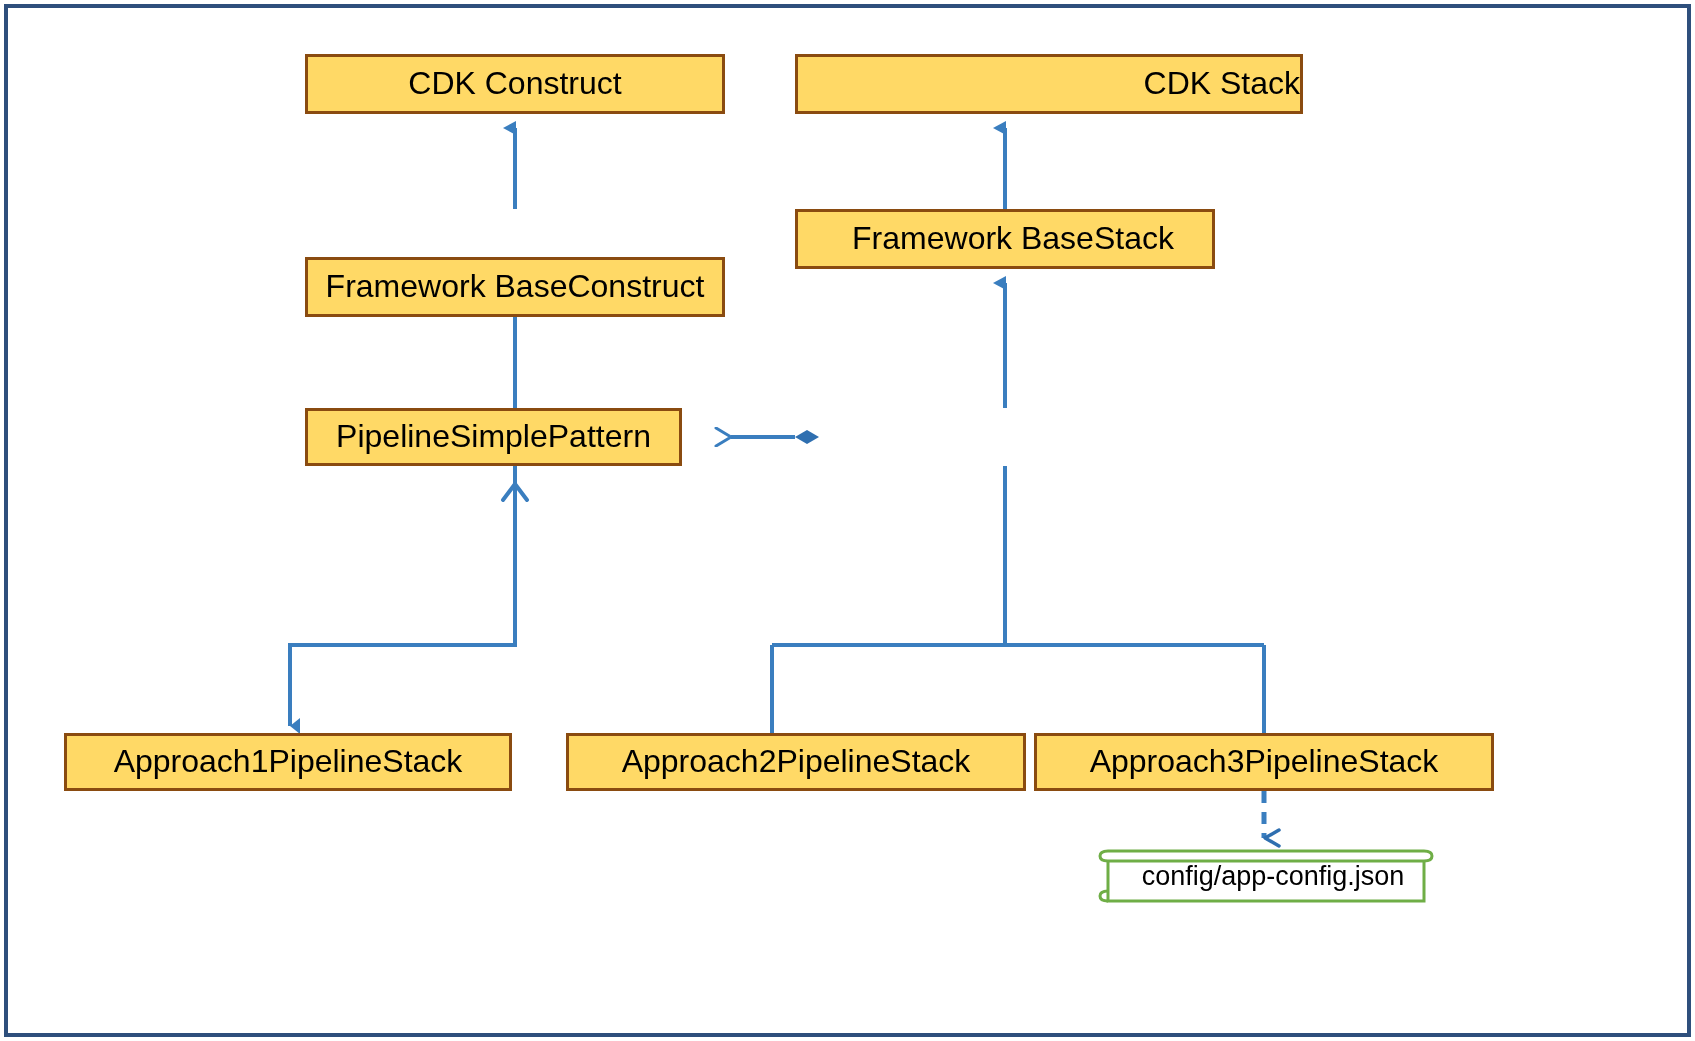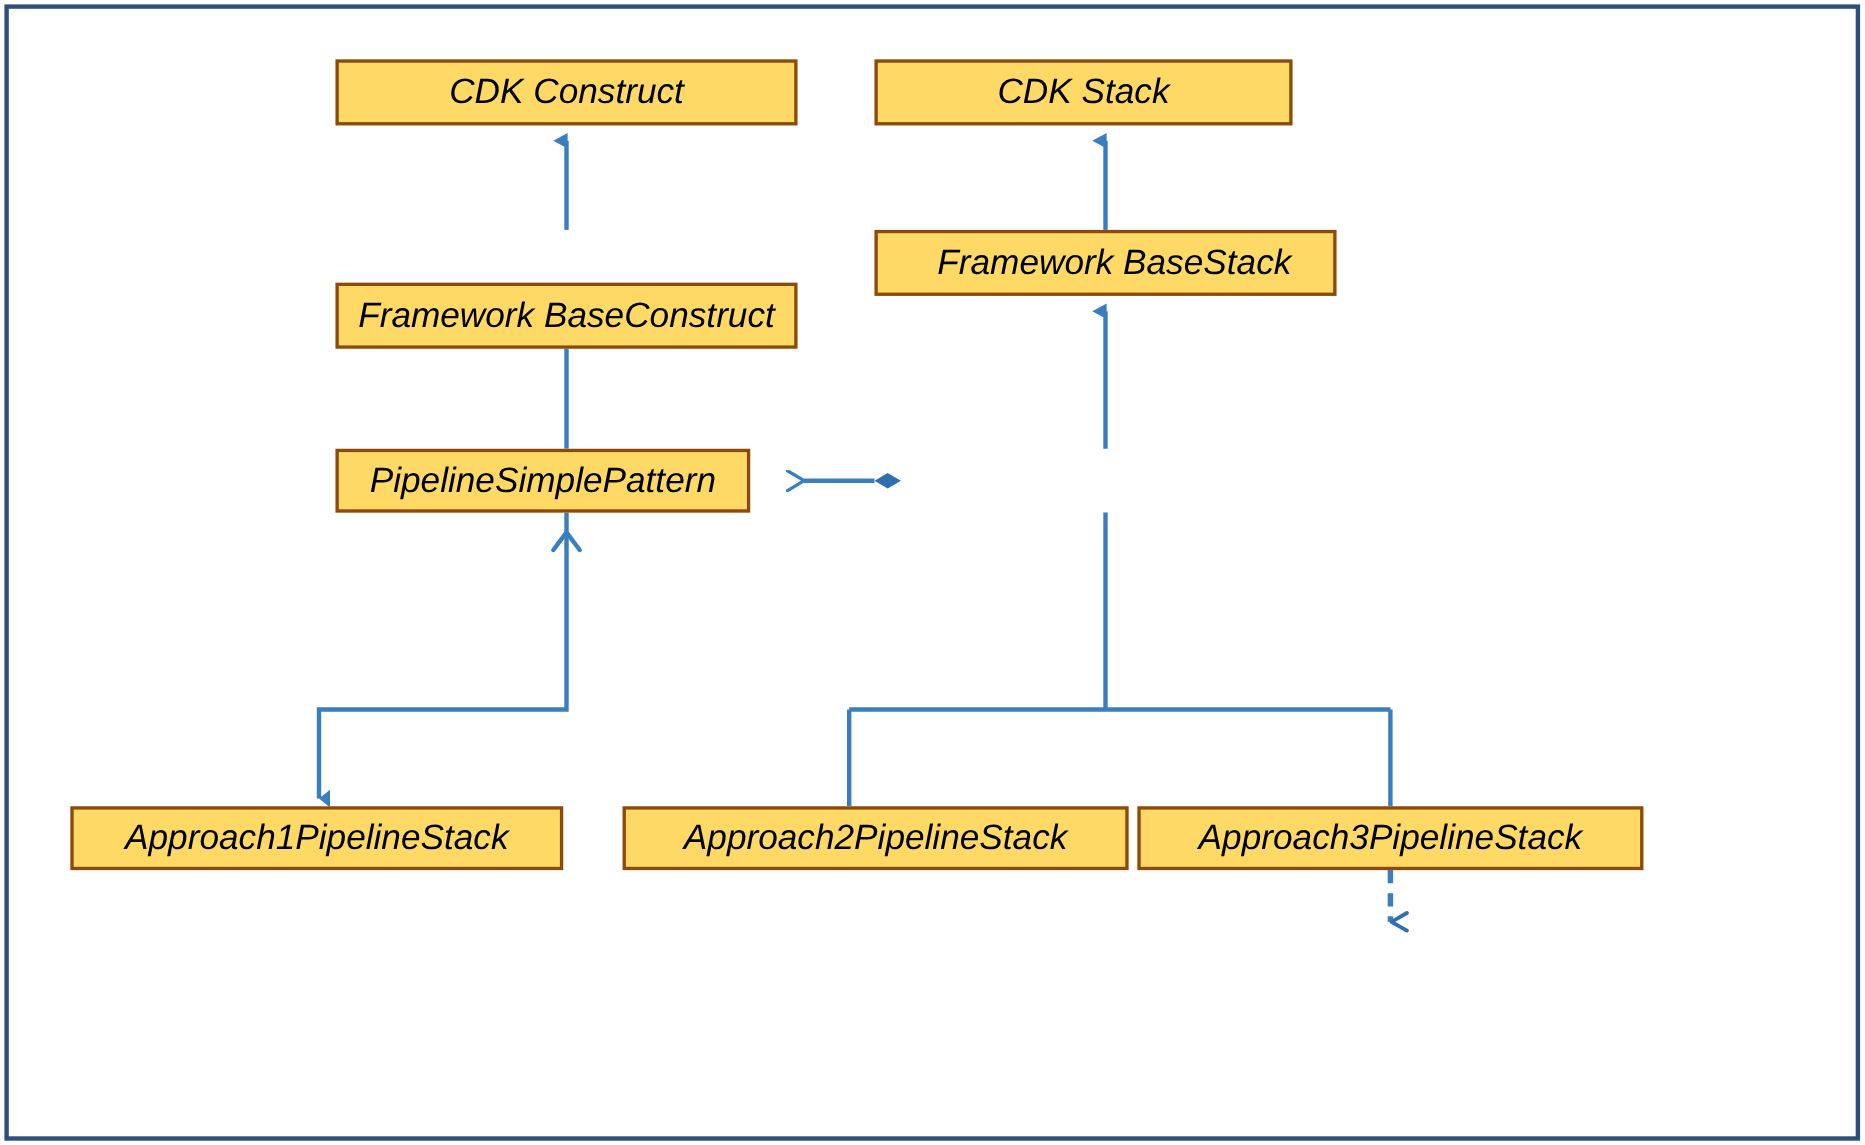--- a/index.html
+++ b/index.html
@@ -46,21 +46,20 @@
     justify-content: center;
     color: #000000;
     font-size: 32px;
     font-weight: 400;
     line-height: 1.1;
     white-space: nowrap;
     font-family: "Liberation Sans", sans-serif;
   }
   .node-label {
     display: block;
-    font-style: italic;
   }
   .file-node {
     position: absolute;
     box-sizing: border-box;
     display: flex;
     align-items: center;
     justify-content: center;
     color: #000000;
     font-size: 27px;
     white-space: nowrap;
@@ -141,21 +140,21 @@
 
     <g>
       <line x1="1264" y1="791" x2="1264" y2="838" stroke="#3A7EBF" stroke-width="5" stroke-dasharray="12 9" marker-end="url(#arrow-down-open)"></line>
     </g>
   </svg>
 
   <div class="node" style="left:305px; top:54px; width:420px; height:60px;">
     <span class="node-label">CDK Construct</span>
   </div>
 
-  <div class="node" style="left:795px; top:54px; width:380px; height:60px;">
+  <div class="node" style="left:795px; top:54px; width:508px; height:60px;justify-content:flex-end;">
     <span class="node-label">CDK Stack</span>
   </div>
 
   <div class="node" style="left:305px; top:209px; width:420px; height:60px;margin-top:48px;">
     <span class="node-label">Framework BaseConstruct</span>
   </div>
 
   <div class="node" style="left:795px; top:209px; width:420px; height:60px;padding-left:16px;">
     <span class="node-label">Framework BaseStack</span>
   </div>
@@ -170,14 +169,23 @@
   </div>
 
   <div class="node" style="left:566px; top:733px; width:460px; height:58px;">
     <span class="node-label">Approach2PipelineStack</span>
   </div>
 
   <div class="node" style="left:1034px; top:733px; width:460px; height:58px;">
     <span class="node-label">Approach3PipelineStack</span>
   </div>
 
+  <div class="file-node" style="left:1096px; top:845px; width:340px; height:62px;">
+    <svg class="file-shape" viewBox="0 0 340 62" preserveAspectRatio="none" xmlns="http://www.w3.org/2000/svg">
+      <path d="M 12 6 L 328 6 Q 336 6 336 11 Q 336 16 328 16 L 12 16" fill="none" stroke="#6FAE46" stroke-width="3"></path>
+      <path d="M 12 6 Q 4 6 4 11 Q 4 16 12 16" fill="none" stroke="#6FAE46" stroke-width="3"></path>
+      <path d="M 12 46 Q 4 46 4 51 Q 4 56 12 56" fill="none" stroke="#6FAE46" stroke-width="3"></path>
+      <path d="M 12 16 L 12 56 L 328 56 L 328 16" fill="none" stroke="#6FAE46" stroke-width="3"></path>
+    </svg>
+    <span class="file-text">config/app-config.json</span>
+  </div>
 
 </div>
 
 </body></html>

